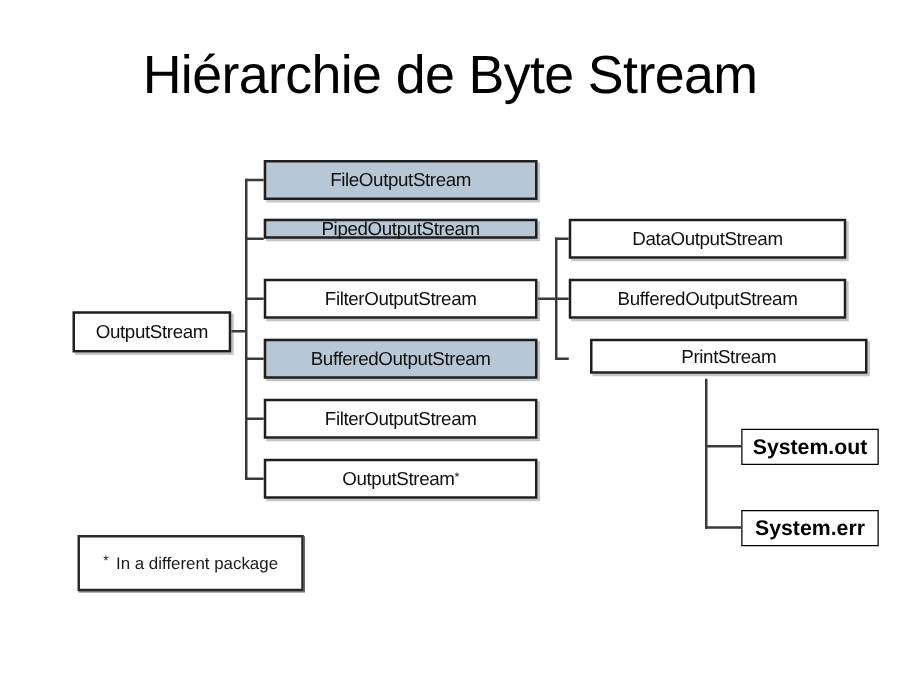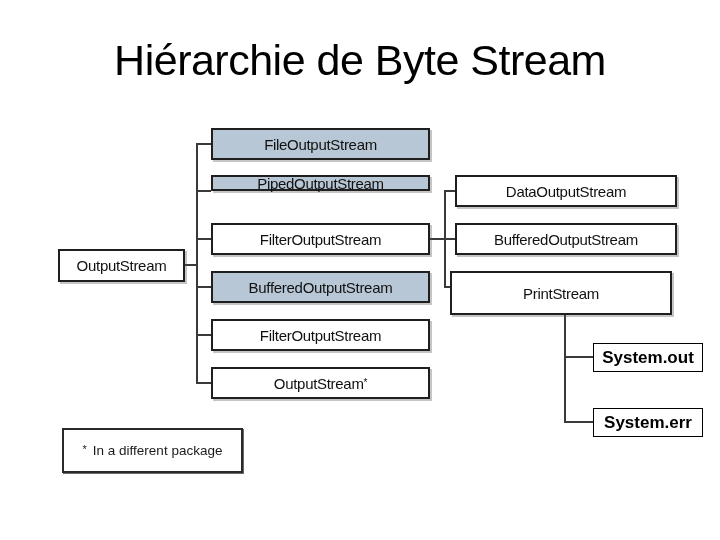--- a/index.html
+++ b/index.html
@@ -126,21 +126,21 @@
     <span>OutputStream</span>
       <sup>*</sup>
   </div>
 
   <div class="box" style="left:455px;top:223px;width:222px;height:32px">
     <span>BufferedOutputStream</span>
   </div>
   <div class="box" style="left:455px;top:175px;width:222px;height:32px">
     <span>DataOutputStream</span>
   </div>
-  <div class="box" style="left:450px;top:271px;width:222px;height:44px">
+  <div class="box" style="left:472px;top:271px;width:222px;height:28px">
     <span>PrintStream</span>
   </div>
 
   <div class="sysbox" style="left:593px;top:408px;width:110px;height:29px">
     <span>System.err</span>
   </div>
   <div class="sysbox" style="left:593px;top:343px;width:110px;height:29px">
     <span>System.out</span>
   </div>
 

